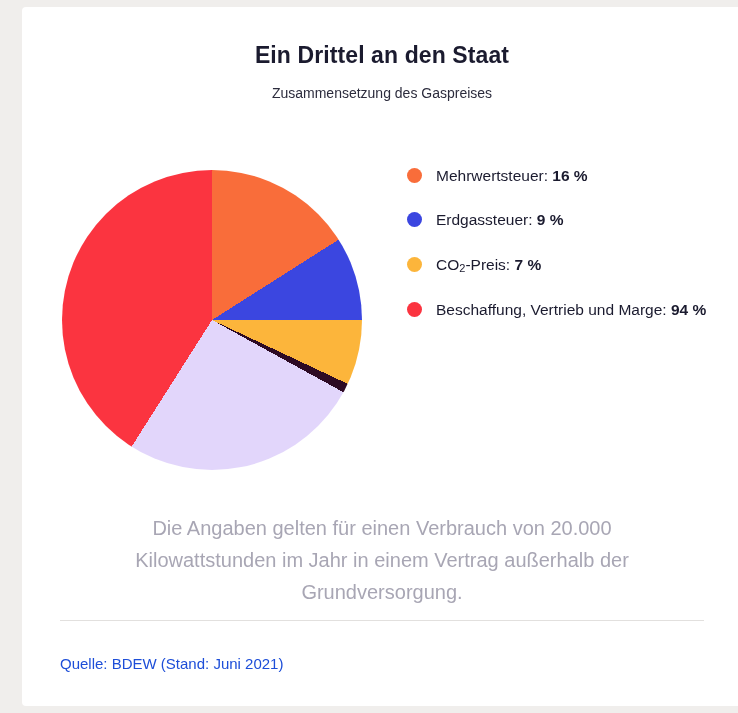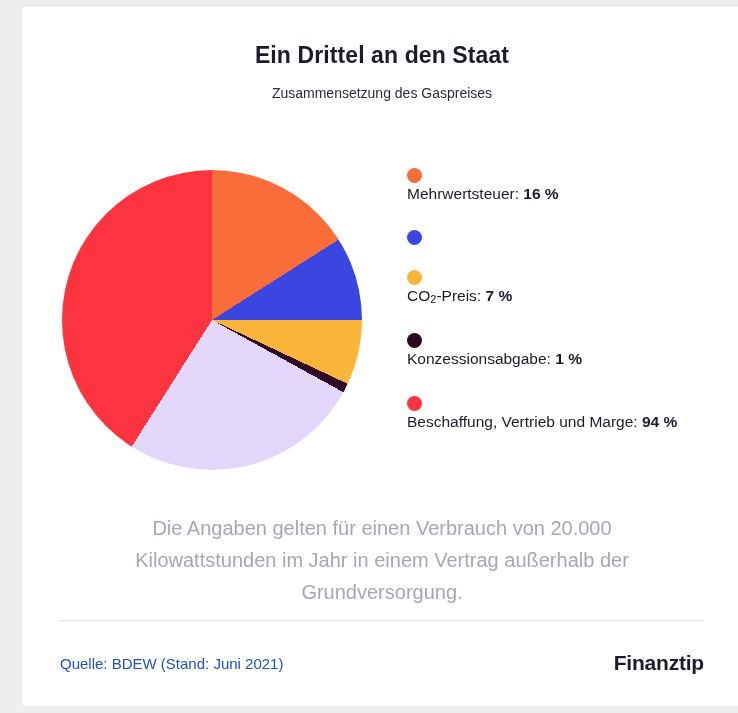--- a/index.html
+++ b/index.html
@@ -60,21 +60,20 @@
   .legend {
     position: absolute;
     left: 385px;
     top: 158px;
     width: 320px;
   }
   .legend-row {
     display: flex;
     align-items: flex-start;
     margin-bottom: 22px;
-    flex-direction: column;
   }
   .legend-dot {
     width: 15px;
     height: 15px;
     border-radius: 50%;
     flex: 0 0 15px;
     margin-top: 3px;
     margin-right: 14px;
   }
   .legend-text {
@@ -136,34 +135,30 @@
     <div class="pie" id="pie" style="background: conic-gradient(rgb(249, 109, 58) 0deg, rgb(249, 109, 58) 57.6deg, rgb(59, 70, 224) 57.6deg, rgb(59, 70, 224) 90deg, rgb(252, 181, 59) 90deg, rgb(252, 181, 59) 115.2deg, rgb(45, 10, 36) 115.2deg, rgb(45, 10, 36) 118.8deg, rgb(226, 214, 251) 118.8deg, rgb(226, 214, 251) 212.4deg, rgb(251, 52, 64) 212.4deg, rgb(251, 52, 64) 360deg);"></div>
   </div>
 
   <div class="legend" id="legend">
       <div class="legend-row">
         <span class="legend-dot" style="background: rgb(249, 109, 58);"></span>
         <span class="legend-text">Mehrwertsteuer: <b>16 %</b></span>
       </div>
       <div class="legend-row">
         <span class="legend-dot" style="background: rgb(59, 70, 224);"></span>
+        <span class="legend-text">Erdgassteuer: <b>9 %</b></span>
       </div>
       <div class="legend-row">
         <span class="legend-dot" style="background: rgb(252, 181, 59);"></span>
         <span class="legend-text">CO<sub>2</sub>-Preis: <b>7 %</b></span>
-      </div>
-      <div class="legend-row">
-        <span class="legend-dot" style="background: rgb(45, 10, 36);"></span>
-        <span class="legend-text">Konzessionsabgabe: <b>1 %</b></span>
       </div>
       <div class="legend-row">
         <span class="legend-dot" style="background: rgb(251, 52, 64);"></span>
         <span class="legend-text">Beschaffung, Vertrieb und Marge: <b>94 %</b></span>
       </div>
     </div>
 
   <div class="note">Die Angaben gelten für einen Verbrauch von 20.000 Kilowattstunden im Jahr in einem Vertrag außerhalb der Grundversorgung.</div>
 
   <div class="divider"></div>
   <div class="source">Quelle: BDEW (Stand: Juni 2021)</div>
-  <div class="brand">Finanztip</div>
 
 </div>
 
 </body></html>

